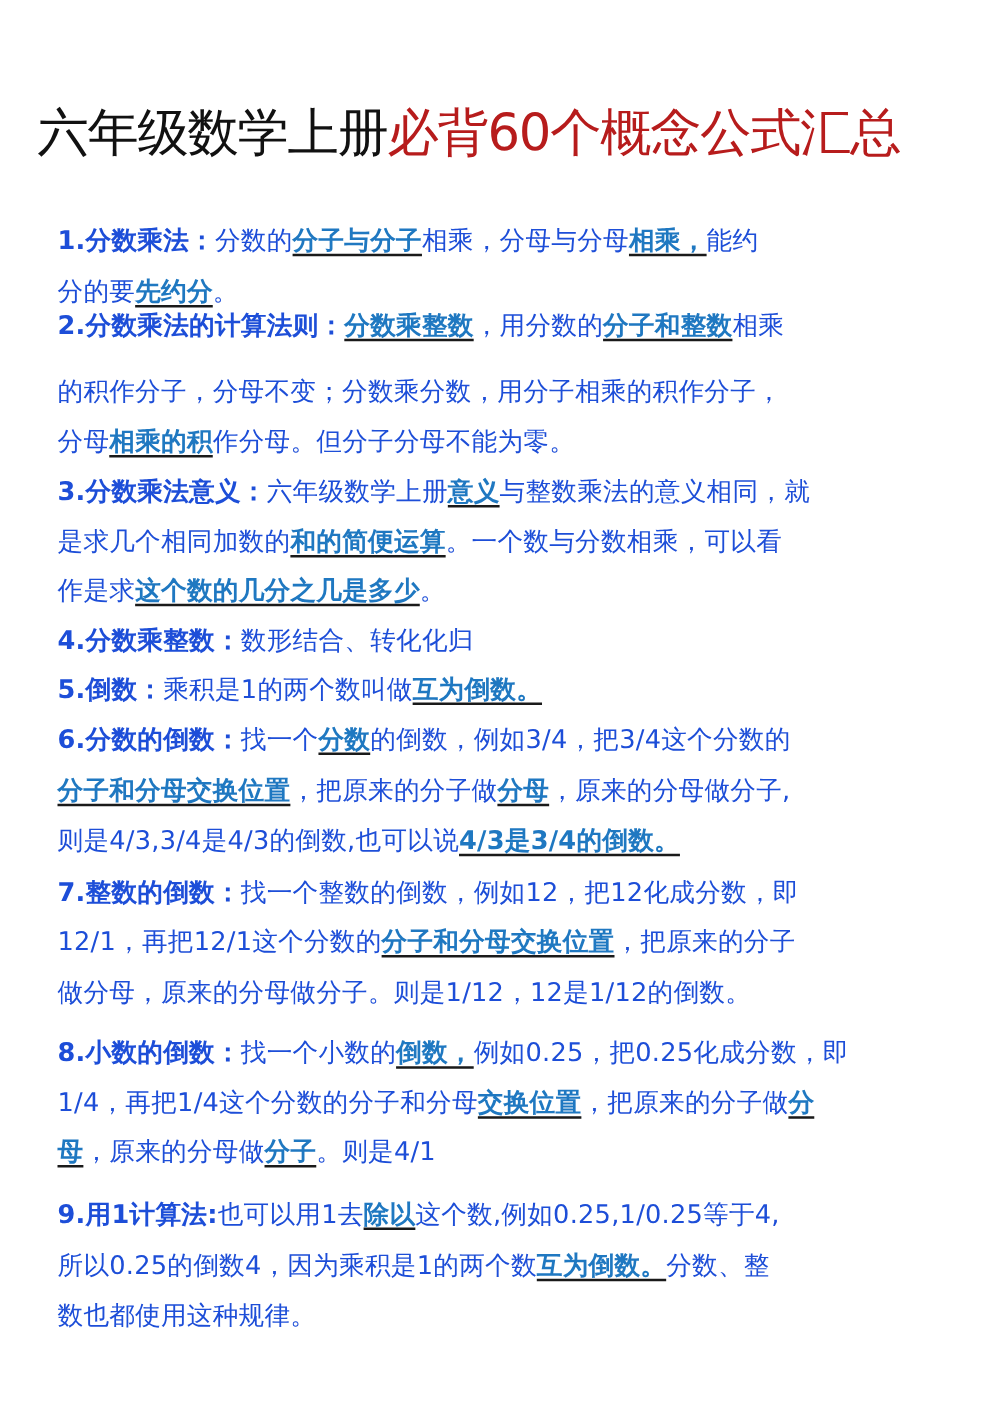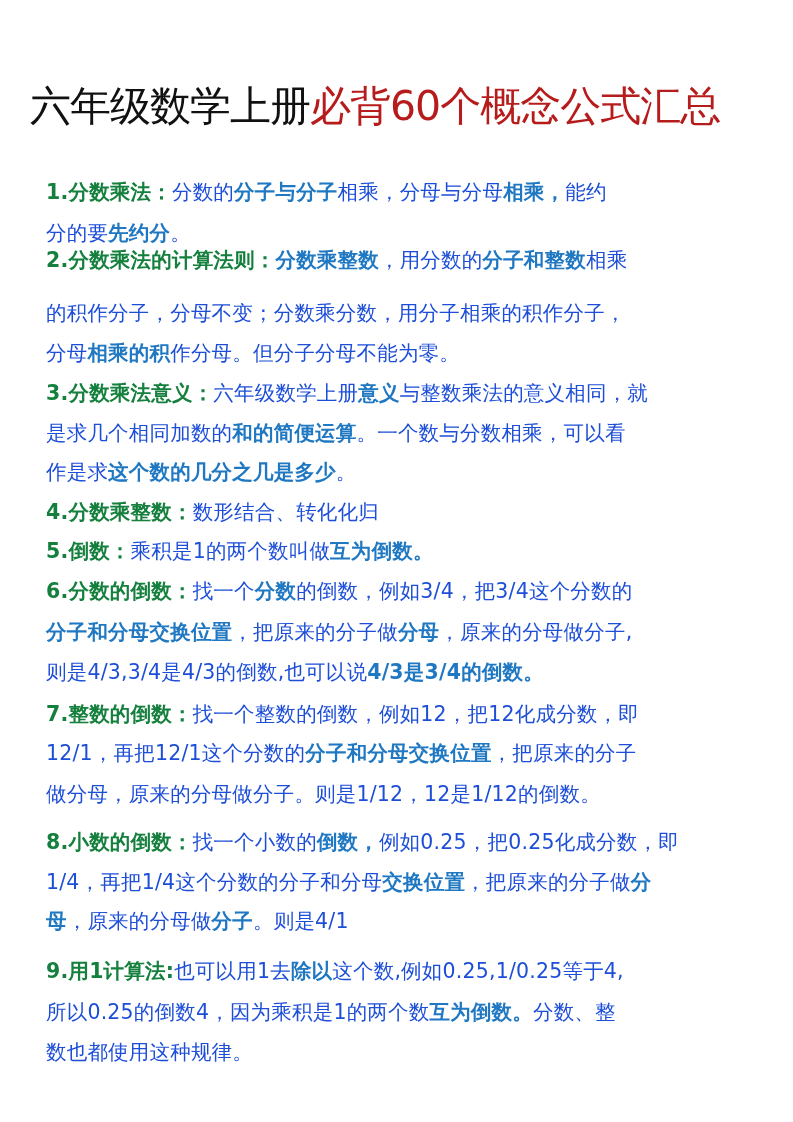--- a/index.html
+++ b/index.html
@@ -6,23 +6,23 @@
   body { width:793px; height:1122px; position:relative; overflow:hidden;
          font-family:"DejaVu Sans","Liberation Sans",sans-serif; color:#111; }
   .title { position:absolute; left:30px; top:78px; height:56px; white-space:nowrap;
            font-size:41px; line-height:56px; letter-spacing:-1px; }
   .title .black { color:#111; }
   .title .red { color:#b71c1c; position:relative;margin-top:30px; }
   .u1 { top:128px; }
   .u2 { top:134px; }
   .line { position:absolute; left:46px; height:32px; line-height:32px; font-size:20.5px;
           white-space:nowrap; letter-spacing:0.2px; }
-  .seg-label { color:#15803d; font-weight:bold; }
+  .seg-label { color:#1d4ed8; font-weight:bold; }
   .seg-text { color:#1d4ed8; }
-  .seg-hl { color:#1f78c1; font-weight:bold; text-decoration-color:#1a1a1a;
+  .seg-hl { color:#1f78c1; font-weight:bold; text-decoration:underline; text-decoration-color:#1a1a1a;
             text-underline-offset:4px; text-decoration-thickness:1.5px; }
 </style>
 </head>
 <body>
 
 <div class="title">
   <span class="black">六年级数学上册</span><span class="red">必背60个概念公式汇总</span>
 </div>
 <div class="title underline u1"></div>
 <div class="title underline u2"></div>

